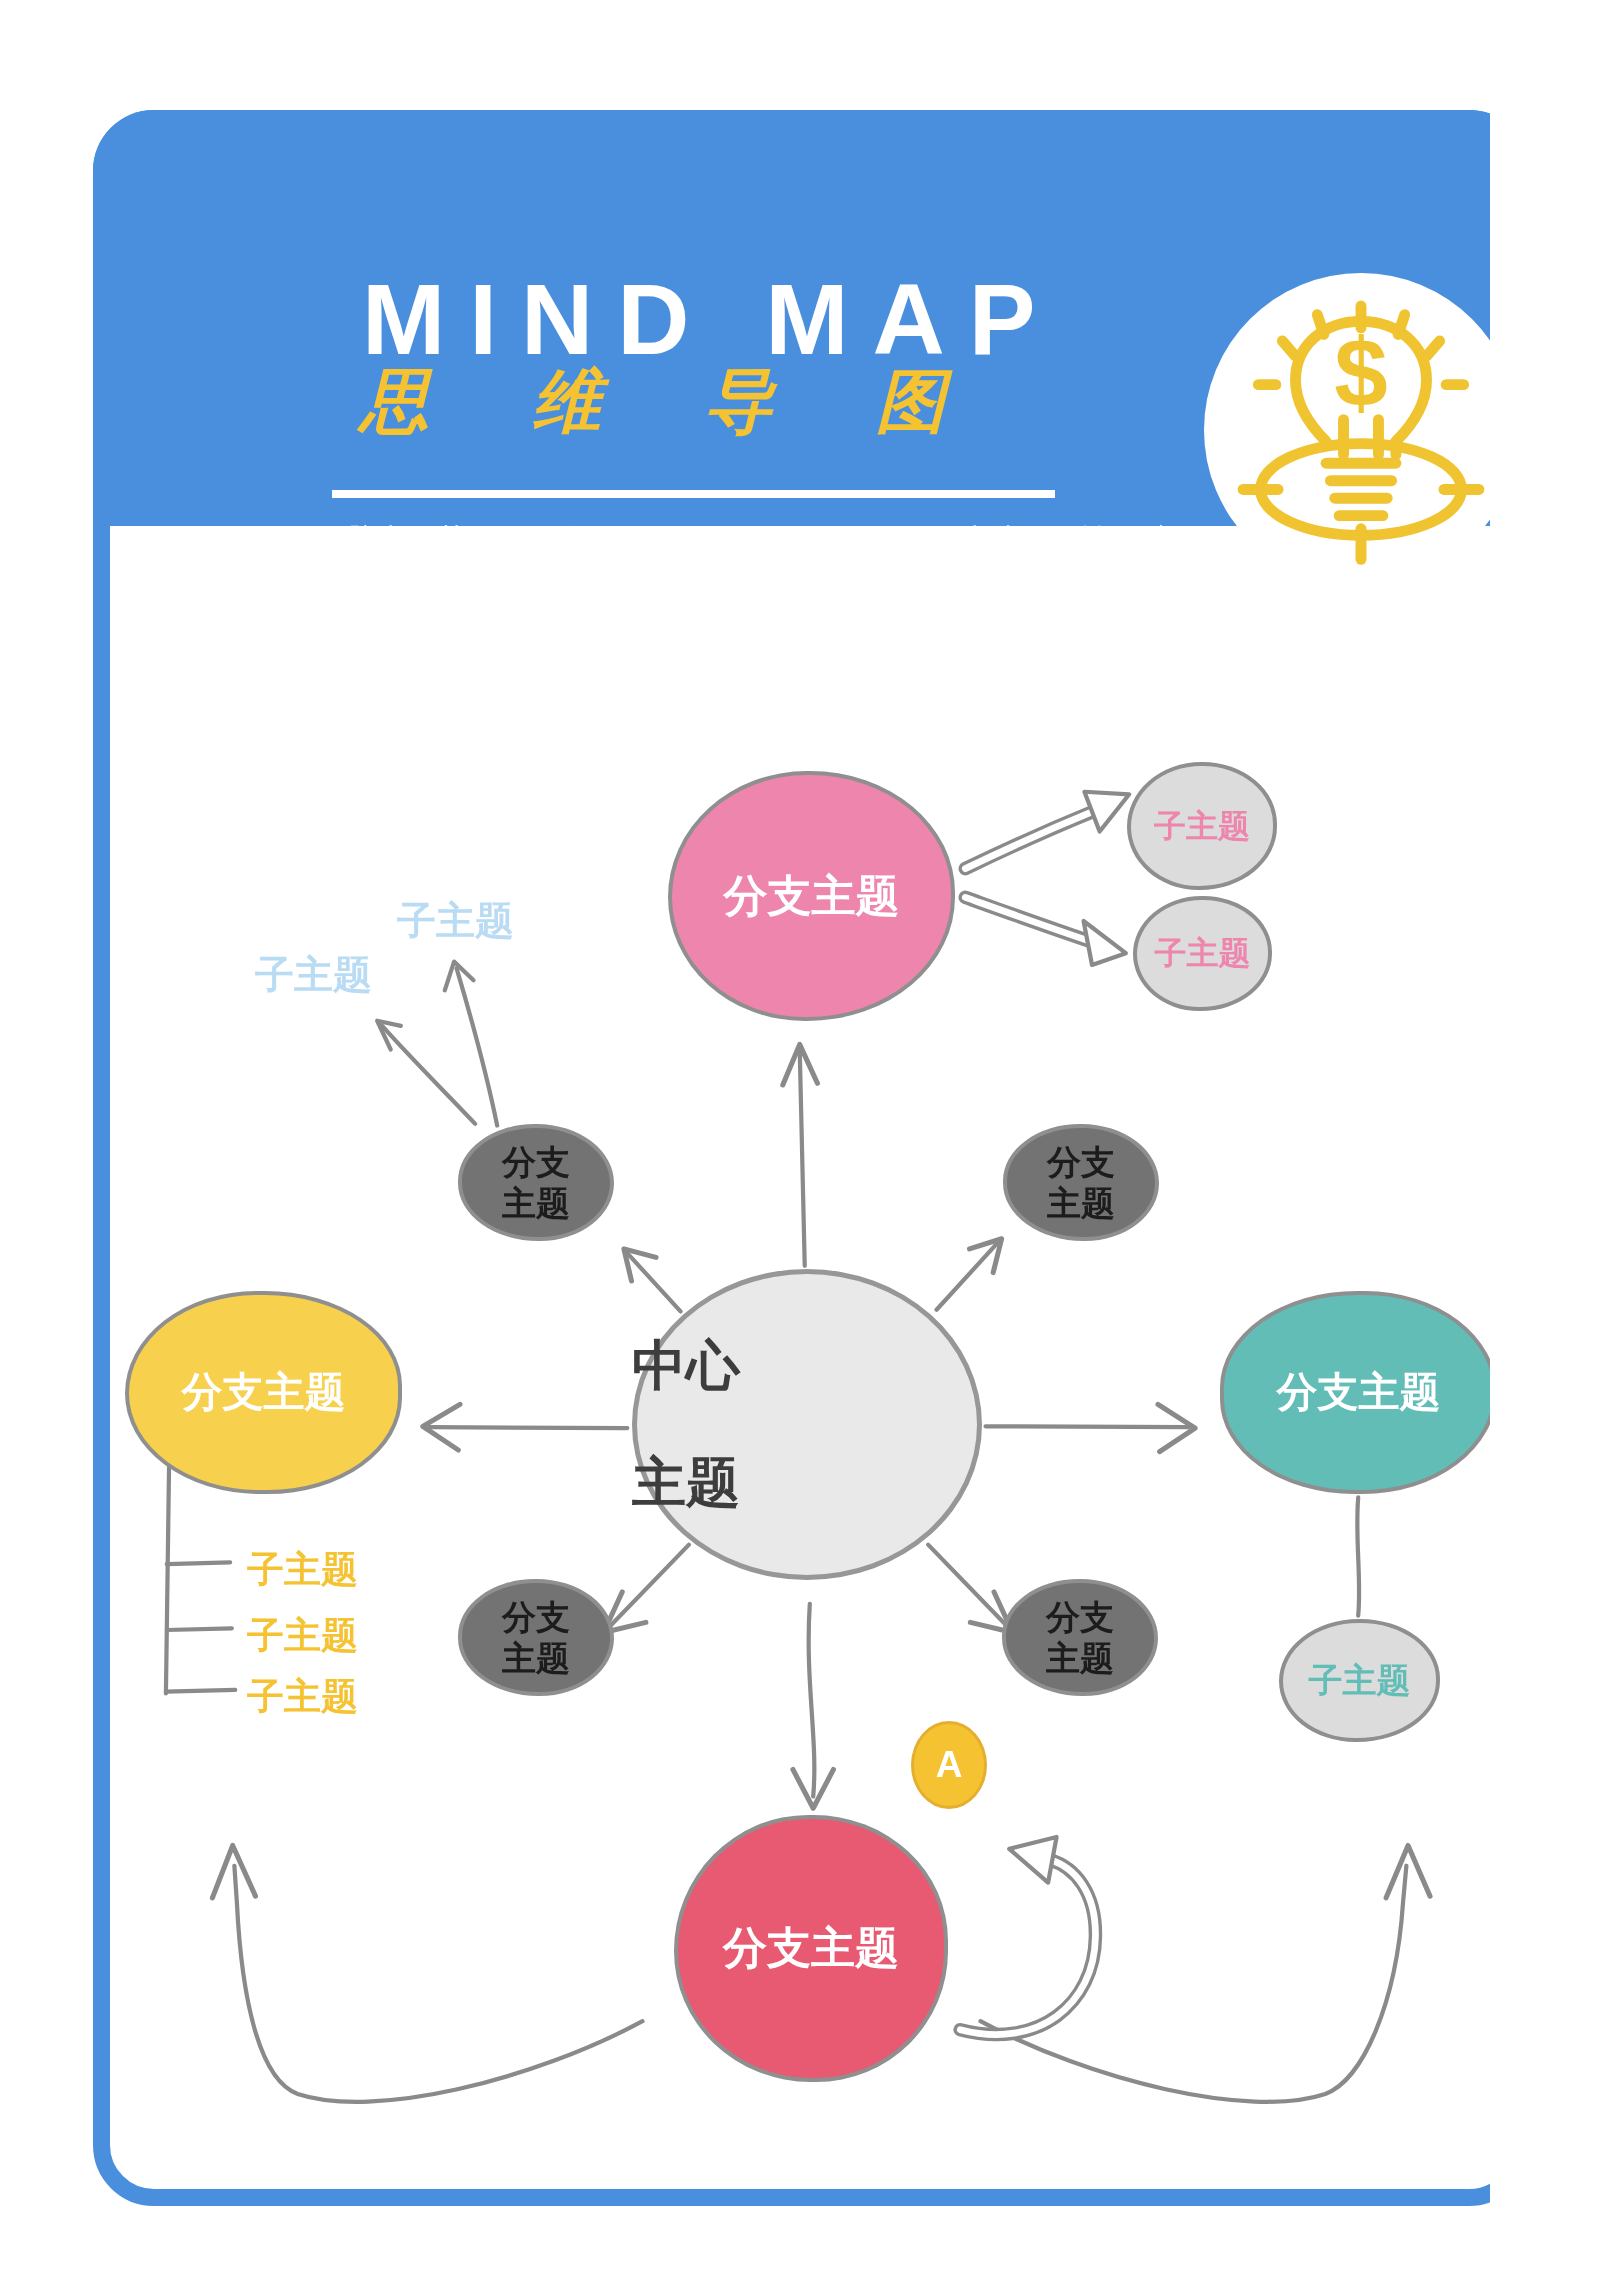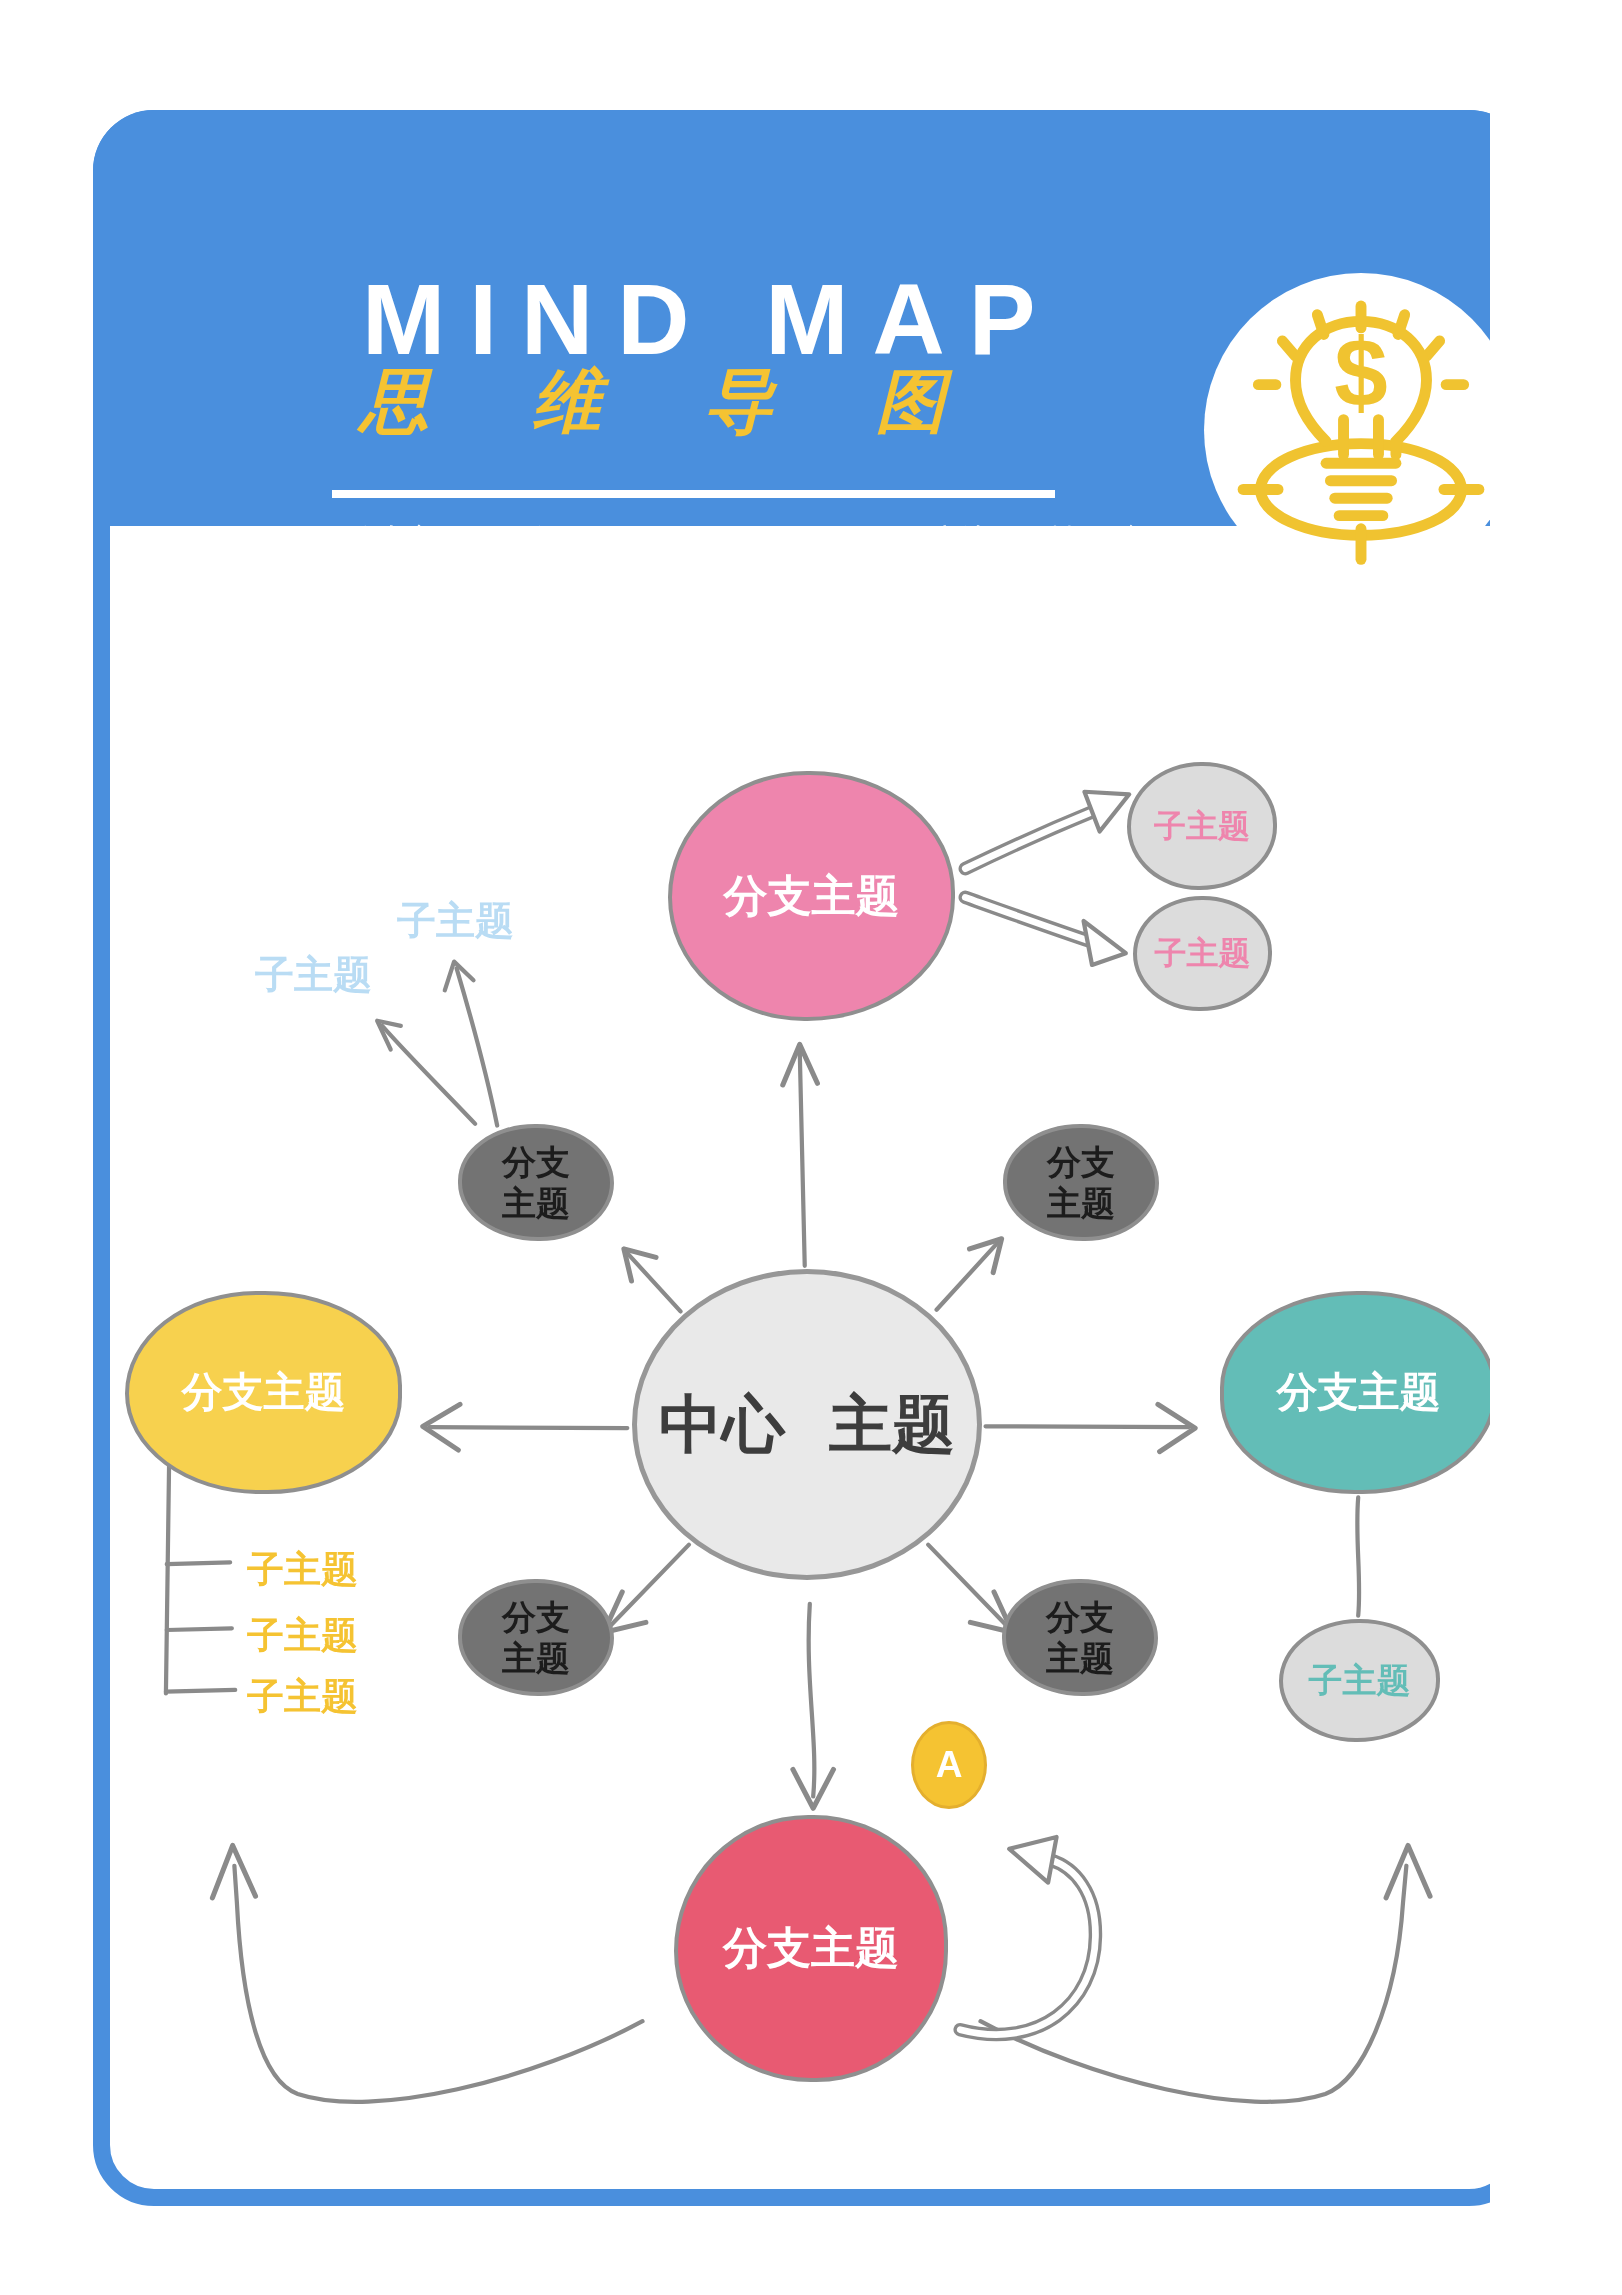--- a/index.html
+++ b/index.html
@@ -51,40 +51,40 @@
   .center-node{background:#e9e9e9;color:#3d3d3d;border:5px solid #979797;}
   .a-node{background:#f5c332;color:#ffffff;border:3.4px solid #e4af2e;}
   
   .heart{position:absolute;left:738px;top:1391px;width:139px;height:139px;background:#ffffff;
     transform:rotate(45deg);z-index:9;}
   .heart::before,.heart::after{content:"";position:absolute;width:139px;height:139px;
     border-radius:50%;background:#ffffff;}
   .heart::before{left:-69px;top:0;}
   .heart::after{left:0;top:-69px;}
   .center-text{position:absolute;left:632px;top:1269px;width:350px;height:311px;z-index:10;
-    display:flex;flex-direction:row;align-items:center;justify-content:center;gap:44px;
-    color:#3d3d3d;font-weight:700;font-size:63px;}
+    display:flex;flex-direction:column;align-items:flex-start;justify-content:center;gap:44px;
+    color:#3d3d3d;font-weight:700;font-size:54px;}
   
   .pale-label{position:absolute;color:#b9dcf4;font-weight:700;font-size:39px;z-index:10;white-space:nowrap;}
   .yellow-label{position:absolute;color:#f5c332;font-weight:700;font-size:37px;z-index:10;white-space:nowrap;}
   .arrows{position:absolute;left:0;top:0;z-index:5;}
 </style>
 </head>
 <body>
 
 <div class="poster">
 
   <div class="frame"></div>
 
   <div class="header">
     <div class="title-en">MIND MAP</div>
     <div class="title-zh">思维导图</div>
     <div class="divider"></div>
     <div class="desc">
-      <div><span>分支主题，又名</span><span class="sm">脑图、心智地图、脑力激荡图，</span><span>是表达发散性思维的</span></div>
+      <div><span>脑力激荡图，又名</span><span class="sm">脑图、心智地图、脑力激荡图，</span><span>是表达发散性思维的</span></div>
       <div><span>有效图形思维工具，</span><span class="sm">它简单、高效，</span><span>是一种实用性的思维工具。</span></div>
     </div>
     <div class="badge">
       <svg width="262" height="279" viewBox="0 0 120 126">
         <g fill="none" stroke="#f0c330" stroke-width="5" stroke-linecap="round">
 
           <line x1="60" y1="6" x2="60" y2="16"></line>
           <line x1="40" y1="10" x2="43" y2="19"></line>
           <line x1="80" y1="10" x2="77" y2="19"></line>
           <line x1="24" y1="22" x2="30" y2="29"></line>

